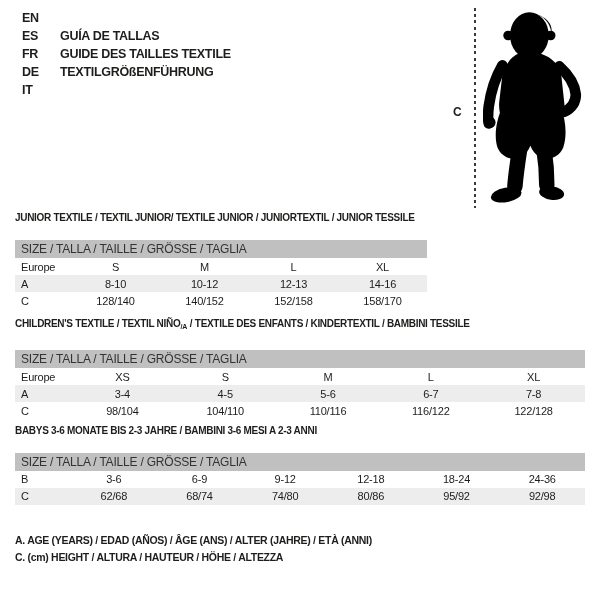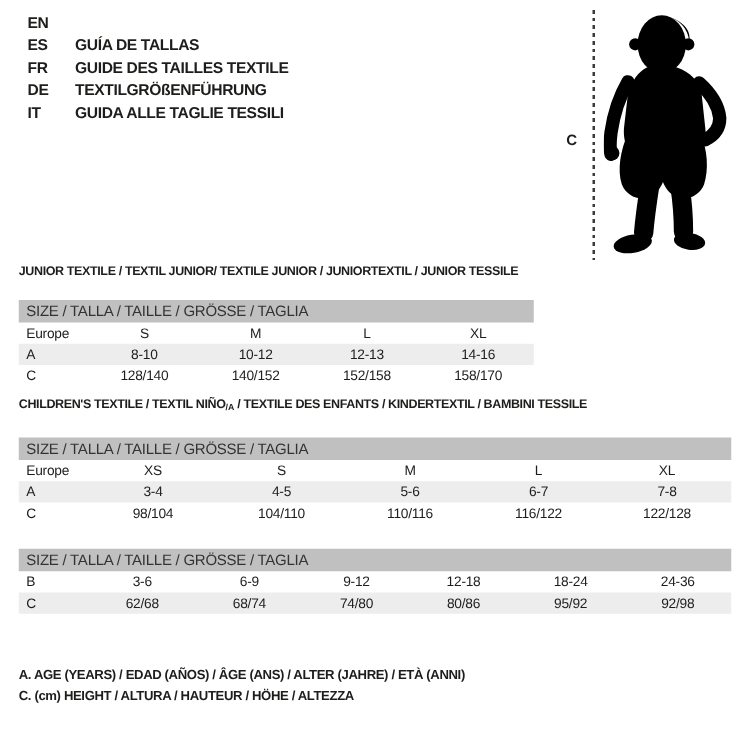--- a/index.html
+++ b/index.html
@@ -62,21 +62,20 @@
     <div class="lang-row">
       <span class="lang-code">FR</span>
       <span class="lang-label">GUIDE DES TAILLES TEXTILE</span>
     </div>
     <div class="lang-row">
       <span class="lang-code">DE</span>
       <span class="lang-label">TEXTILGRÖßENFÜHRUNG</span>
     </div>
     <div class="lang-row">
       <span class="lang-code">IT</span>
-      <span class="lang-label">GUIDA ALLE TAGLIE TESSILI</span>
     </div>
   </div>
 
 <div class="abs dash-line"></div>
 <div class="abs c-label">C</div>
 <svg class="abs baby" viewBox="0 0 120 210" aria-hidden="true">
   <g fill="var(--silhouette,#000)" stroke="none">
 
     <path d="M48,8 C61,8 70,17 71,30 L71,25 C71,17 61,8 48,8 Z"></path>
     <ellipse cx="48" cy="31" rx="20" ry="24"></ellipse>
@@ -153,20 +152,21 @@
         <span class="cell">98/104</span>
         <span class="cell">104/110</span>
         <span class="cell">110/116</span>
         <span class="cell">116/122</span>
         <span class="cell">122/128</span>
       </div>
     </div>
 </div>
 
 <div class="abs section" id="sec3">
+  <div class="sec-title">BABYS 3-6 MONATE BIS 2-3 JAHRE / BAMBINI 3-6 MESI A 2-3 ANNI</div>
   <div class="size-bar">SIZE / TALLA / TAILLE / GRÖSSE / TAGLIA</div>
   <div>
       <div class="trow">
         <span class="lbl">B</span>
         <span class="cell">3-6</span>
         <span class="cell">6-9</span>
         <span class="cell">9-12</span>
         <span class="cell">12-18</span>
         <span class="cell">18-24</span>
         <span class="cell">24-36</span>

